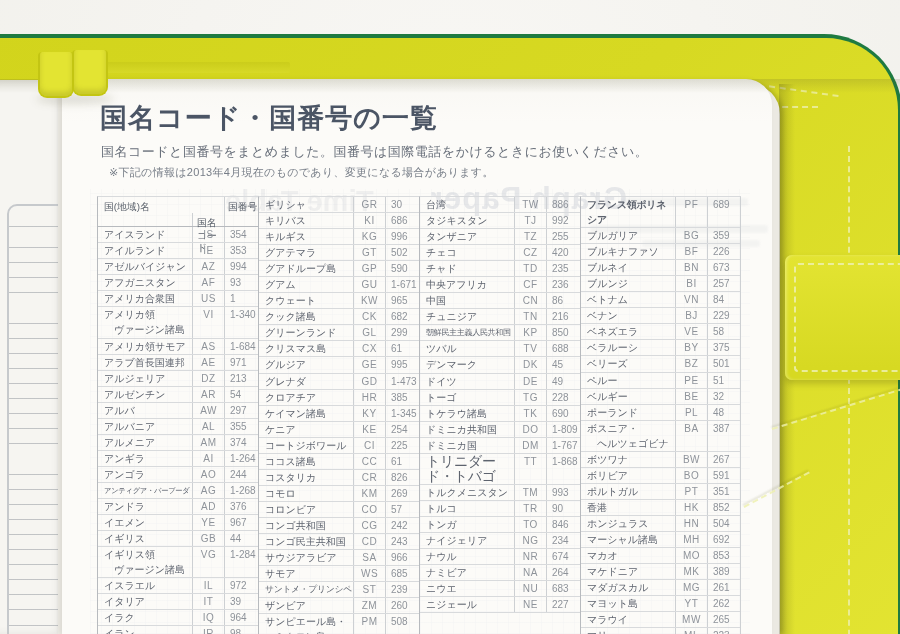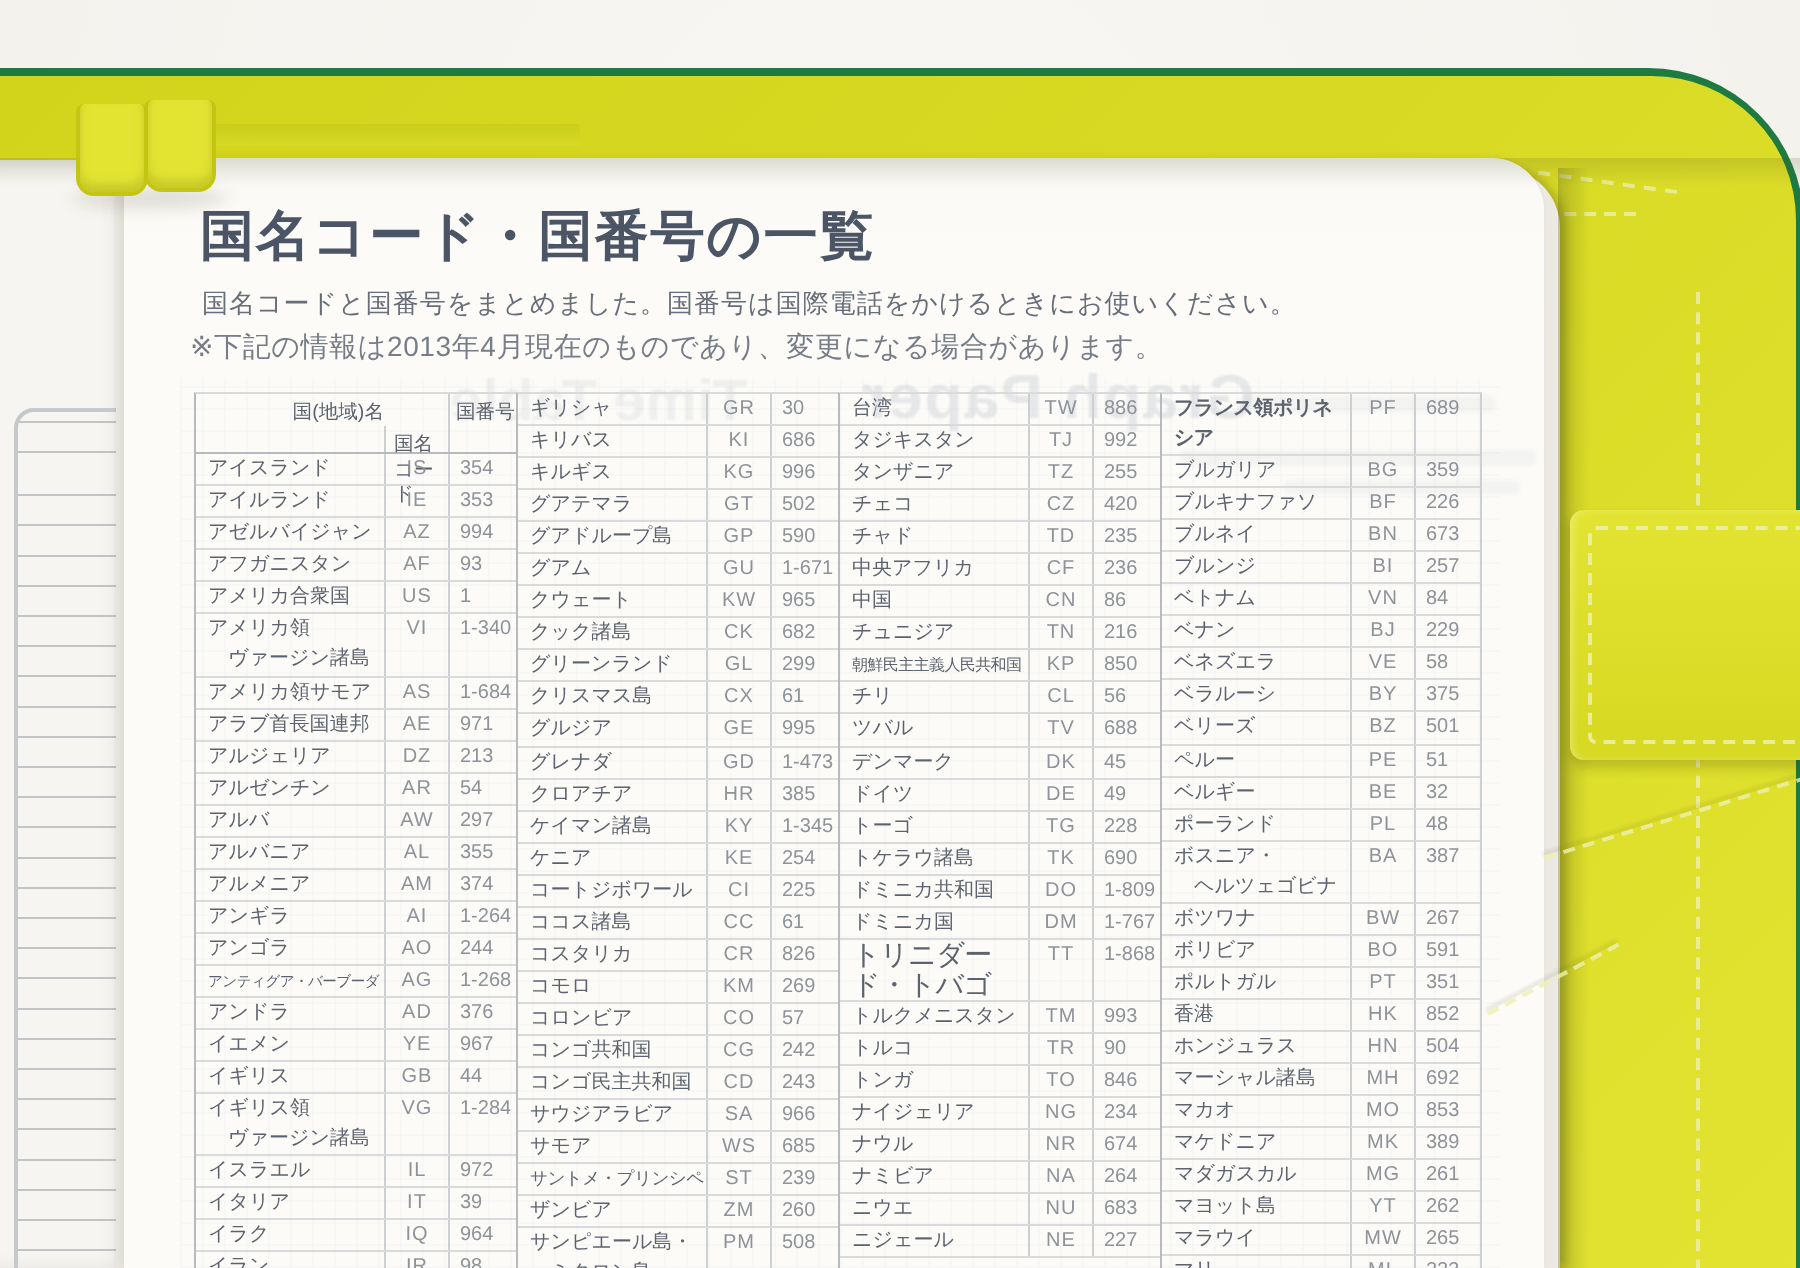--- a/index.html
+++ b/index.html
@@ -75,34 +75,34 @@
   .grid-ghost{position:absolute;left:28px;top:110px;width:660px;height:445px;opacity:.55;
     background:
       repeating-linear-gradient(0deg,rgba(110,140,175,.05) 0 1px,transparent 1px 11px),
       repeating-linear-gradient(90deg,rgba(110,140,175,.05) 0 1px,transparent 1px 11px);
     pointer-events:none;}
 
   
   .title{position:absolute;left:38px;top:21px;font-size:27px;font-weight:bold;
     color:var(--c-title_text);letter-spacing:1px;}
   .subtitle{position:absolute;left:39px;top:64px;font-size:13px;color:var(--c-body_text);letter-spacing:.5px;}
-  .note{position:absolute;left:33px;top:86px;font-size:14px;color:var(--c-note_text);letter-spacing:.3px;}
+  .note{position:absolute;left:47px;top:86px;font-size:11px;color:var(--c-note_text);letter-spacing:.3px;}
 
   
   .tgroup{position:absolute;top:117px;width:161px;height:441px;overflow:hidden;
     border-left:1px solid var(--c-line_strong);border-top:1px solid var(--c-line_row);
     box-sizing:border-box;}
   .tgroup.g0{left:35px;}
   .tgroup.g1{left:196px;}
   .tgroup.g2{left:357px;}
   .tgroup.g3{left:518px;border-right:1px solid var(--c-line_soft);}
   .thead{display:flex;height:30.2px;box-sizing:border-box;
     border-bottom:1px solid var(--c-line_strong);color:var(--c-head_text);}
   .thead .hc{font-size:9.8px;line-height:12.5px;padding-top:4px;box-sizing:border-box;}
-  .hname{flex:0 0 94px;padding-left:6px;text-align:right;}
+  .hname{flex:0 0 94px;padding-left:6px;}
   .hcode{flex:0 0 32px;border-left:1px solid var(--c-line_soft);padding-left:4px;white-space:pre-line;margin-top:16px;}
   .hnum{flex:0 0 34px;border-left:1px solid var(--c-line_soft);padding-left:3px;}
   .trow{display:flex;min-height:15.1px;box-sizing:border-box;
     border-bottom:1px solid var(--c-line_row);line-height:15.05px;font-size:10px;}
   .trow .c{box-sizing:border-box;}
   .cname{flex:0 0 94px;padding-left:6px;color:var(--c-name_text);white-space:pre-line;
     overflow:hidden;letter-spacing:0;}
   .ccode{flex:0 0 32px;border-left:1px solid var(--c-line_soft);text-align:center;
     color:var(--c-dim_text);letter-spacing:.5px;}
   .cnum{flex:0 0 34px;border-left:1px solid var(--c-line_soft);padding-left:5px;
@@ -446,25 +446,20 @@
           <div class="c cname">チュニジア</div>
           <div class="c ccode">TN</div>
           <div class="c cnum">216</div>
         </div>
         <div class="trow">
           <div class="c cname" style="font-size: 8px; letter-spacing: -0.3px;">朝鮮民主主義人民共和国</div>
           <div class="c ccode">KP</div>
           <div class="c cnum">850</div>
         </div>
         <div class="trow">
-          <div class="c cname">チリ</div>
-          <div class="c ccode">CL</div>
-          <div class="c cnum">56</div>
-        </div>
-        <div class="trow">
           <div class="c cname">ツバル</div>
           <div class="c ccode">TV</div>
           <div class="c cnum">688</div>
         </div>
         <div class="trow">
           <div class="c cname">デンマーク</div>
           <div class="c ccode">DK</div>
           <div class="c cnum">45</div>
         </div>
         <div class="trow">

